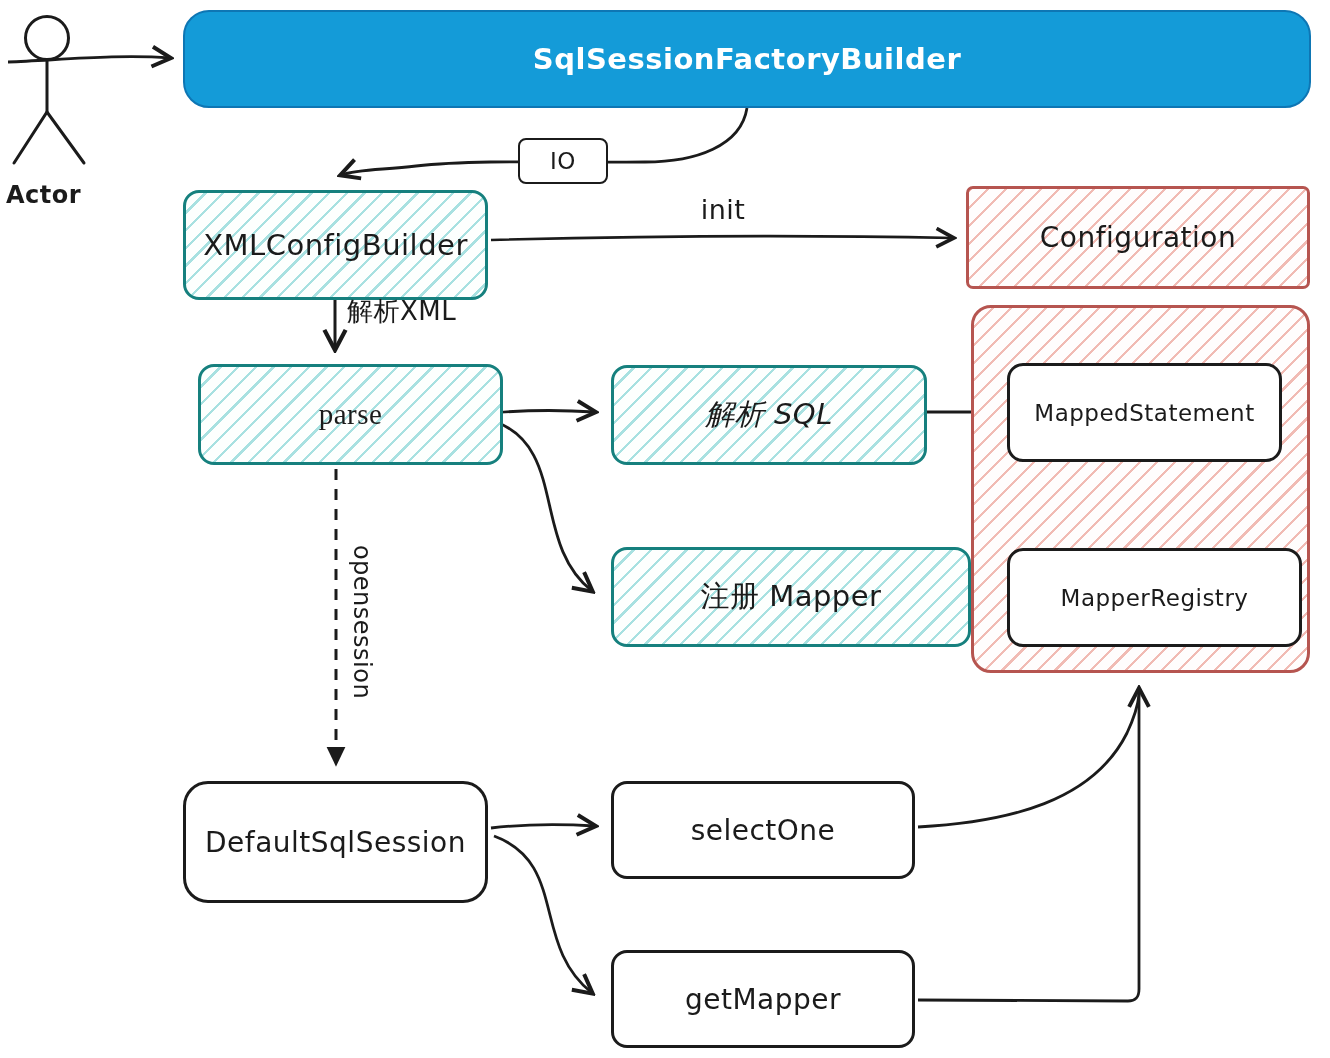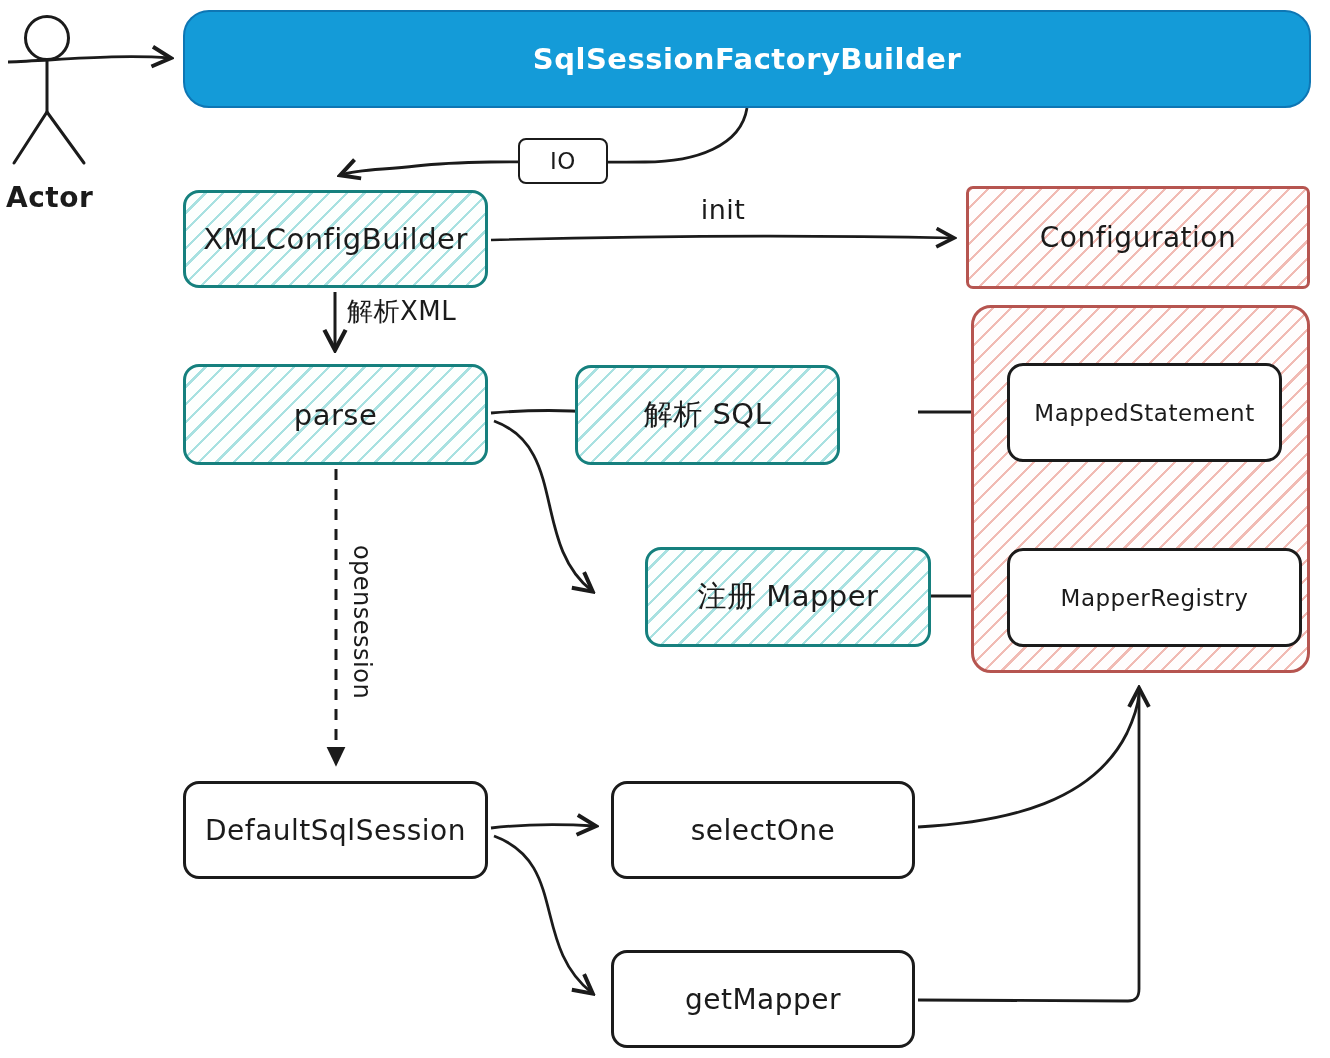--- a/index.html
+++ b/index.html
@@ -83,41 +83,41 @@
 
     <path d="M918,1000 L1128,1001 C1136,1001 1139,997 1139,989 L1139,689" fill="none" stroke="#1b1b1b" stroke-width="2.8" marker-end="url(#openArrow)"></path>
   </svg>
 
   <div class="node blue-box" style="left:183px;top:10px;width:1128px;height:98px;">SqlSessionFactoryBuilder</div>
 
   <div class="node red-hatch" style="left:971px;top:305px;width:339px;height:368px;border-radius:20px;"></div>
 
   <div class="node plain-box small-text" style="left:518px;top:138px;width:90px;height:46px;border-width:2.6px;border-radius:8px;text-align:right;">IO</div>
 
-  <div class="node teal-box" style="left:183px;top:190px;width:305px;height:98px;">XMLConfigBuilder</div>
+  <div class="node teal-box" style="left:183px;top:190px;width:305px;height:110px;">XMLConfigBuilder</div>
 
   <div class="node red-hatch" style="left:966px;top:186px;width:344px;height:103px;">Configuration</div>
 
-  <div class="node teal-box" style="left:183px;top:364px;width:305px;height:101px;">parse</div>
+  <div class="node teal-box" style="left:198px;top:364px;width:305px;height:101px;font-family:Liberation Serif, serif;">parse</div>
 
-  <div class="node teal-box" style="left:575px;top:365px;width:265px;height:100px;">解析 SQL</div>
+  <div class="node teal-box" style="left:611px;top:365px;width:316px;height:100px;font-style:italic;">解析 SQL</div>
 
-  <div class="node teal-box" style="left:645px;top:547px;width:286px;height:100px;">注册 Mapper</div>
+  <div class="node teal-box" style="left:611px;top:547px;width:360px;height:100px;">注册 Mapper</div>
 
   <div class="node plain-box small-text" style="left:1007px;top:363px;width:275px;height:99px;text-align:center;">MappedStatement</div>
 
   <div class="node plain-box small-text" style="left:1007px;top:548px;width:295px;height:99px;">MapperRegistry</div>
 
-  <div class="node plain-box" style="left:183px;top:781px;width:305px;height:98px;">DefaultSqlSession</div>
+  <div class="node plain-box" style="left:183px;top:781px;width:305px;height:122px;border-radius:25px;">DefaultSqlSession</div>
 
   <div class="node plain-box" style="left:611px;top:950px;width:304px;height:98px;">getMapper</div>
 
   <div class="node plain-box" style="left:611px;top:781px;width:304px;height:98px;">selectOne</div>
 
-  <div class="edge-label" style="left:6px;top:181px;font-size:28px;font-weight:600;">Actor</div>
+  <div class="edge-label" style="left:6px;top:181px;font-size:24px;font-weight:600;">Actor</div>
 
   <div class="edge-label" style="left:643px;top:194px;width:160px;text-align:center;font-size:27px;">init</div>
 
   <div class="edge-label" style="left:347px;top:294px;">解析XML</div>
 
   <div class="edge-label" style="left:362px;top:622px;font-size:24px;transform:translate(-50%,-50%) rotate(90deg);">opensession</div>
 
 </div>
 
 </body></html>

